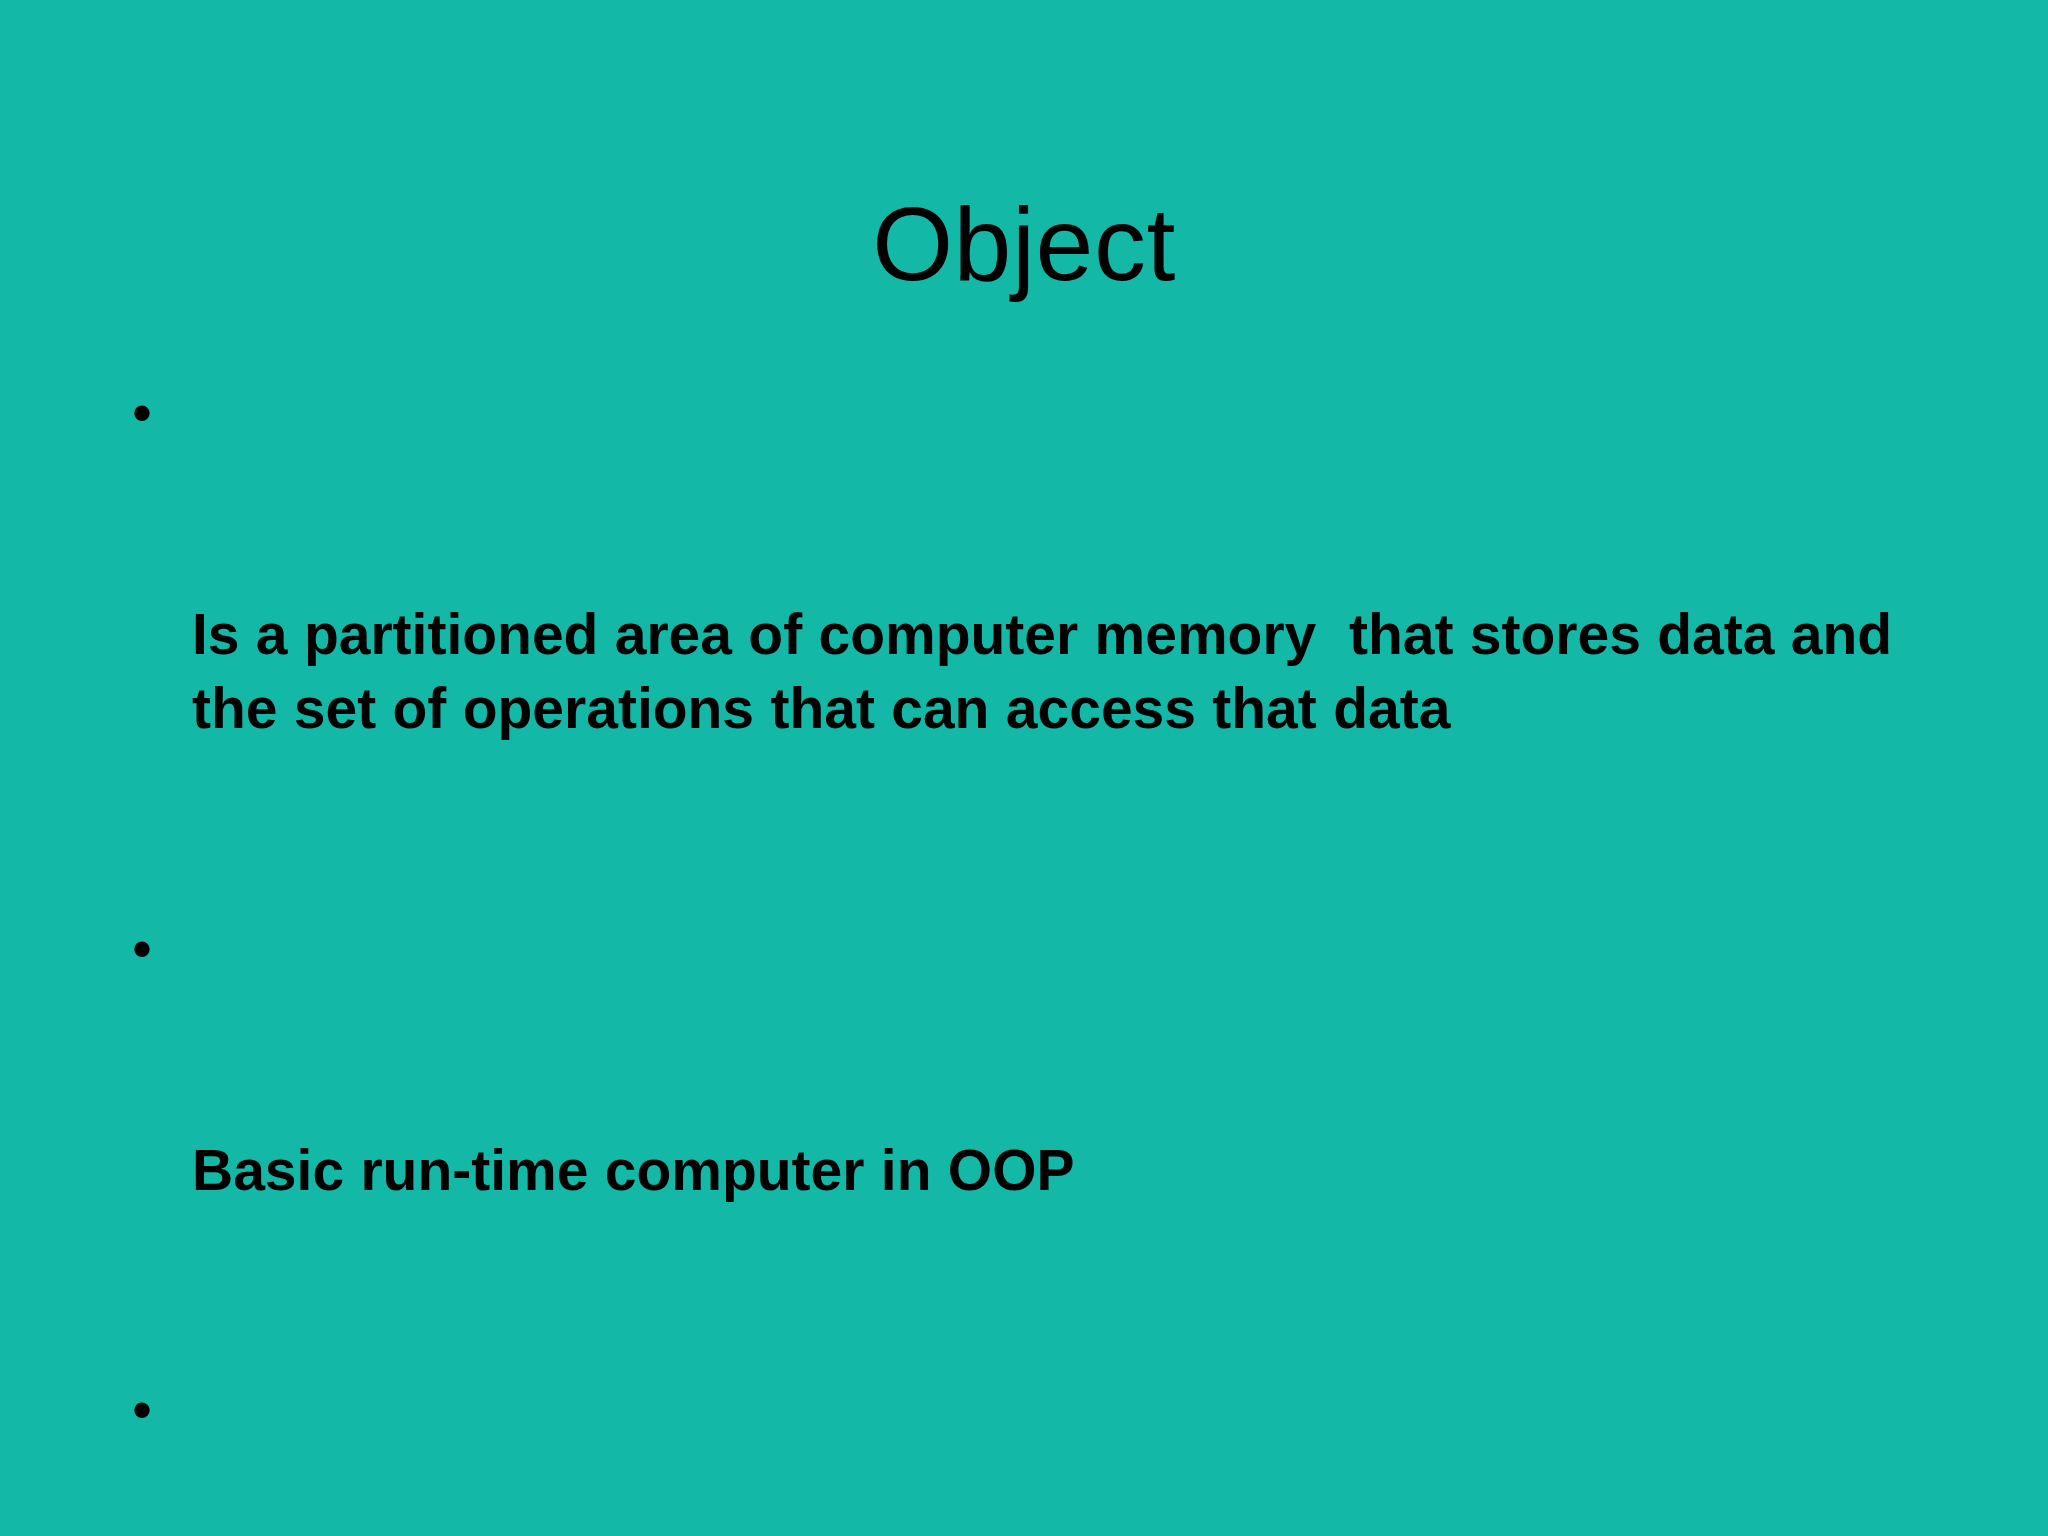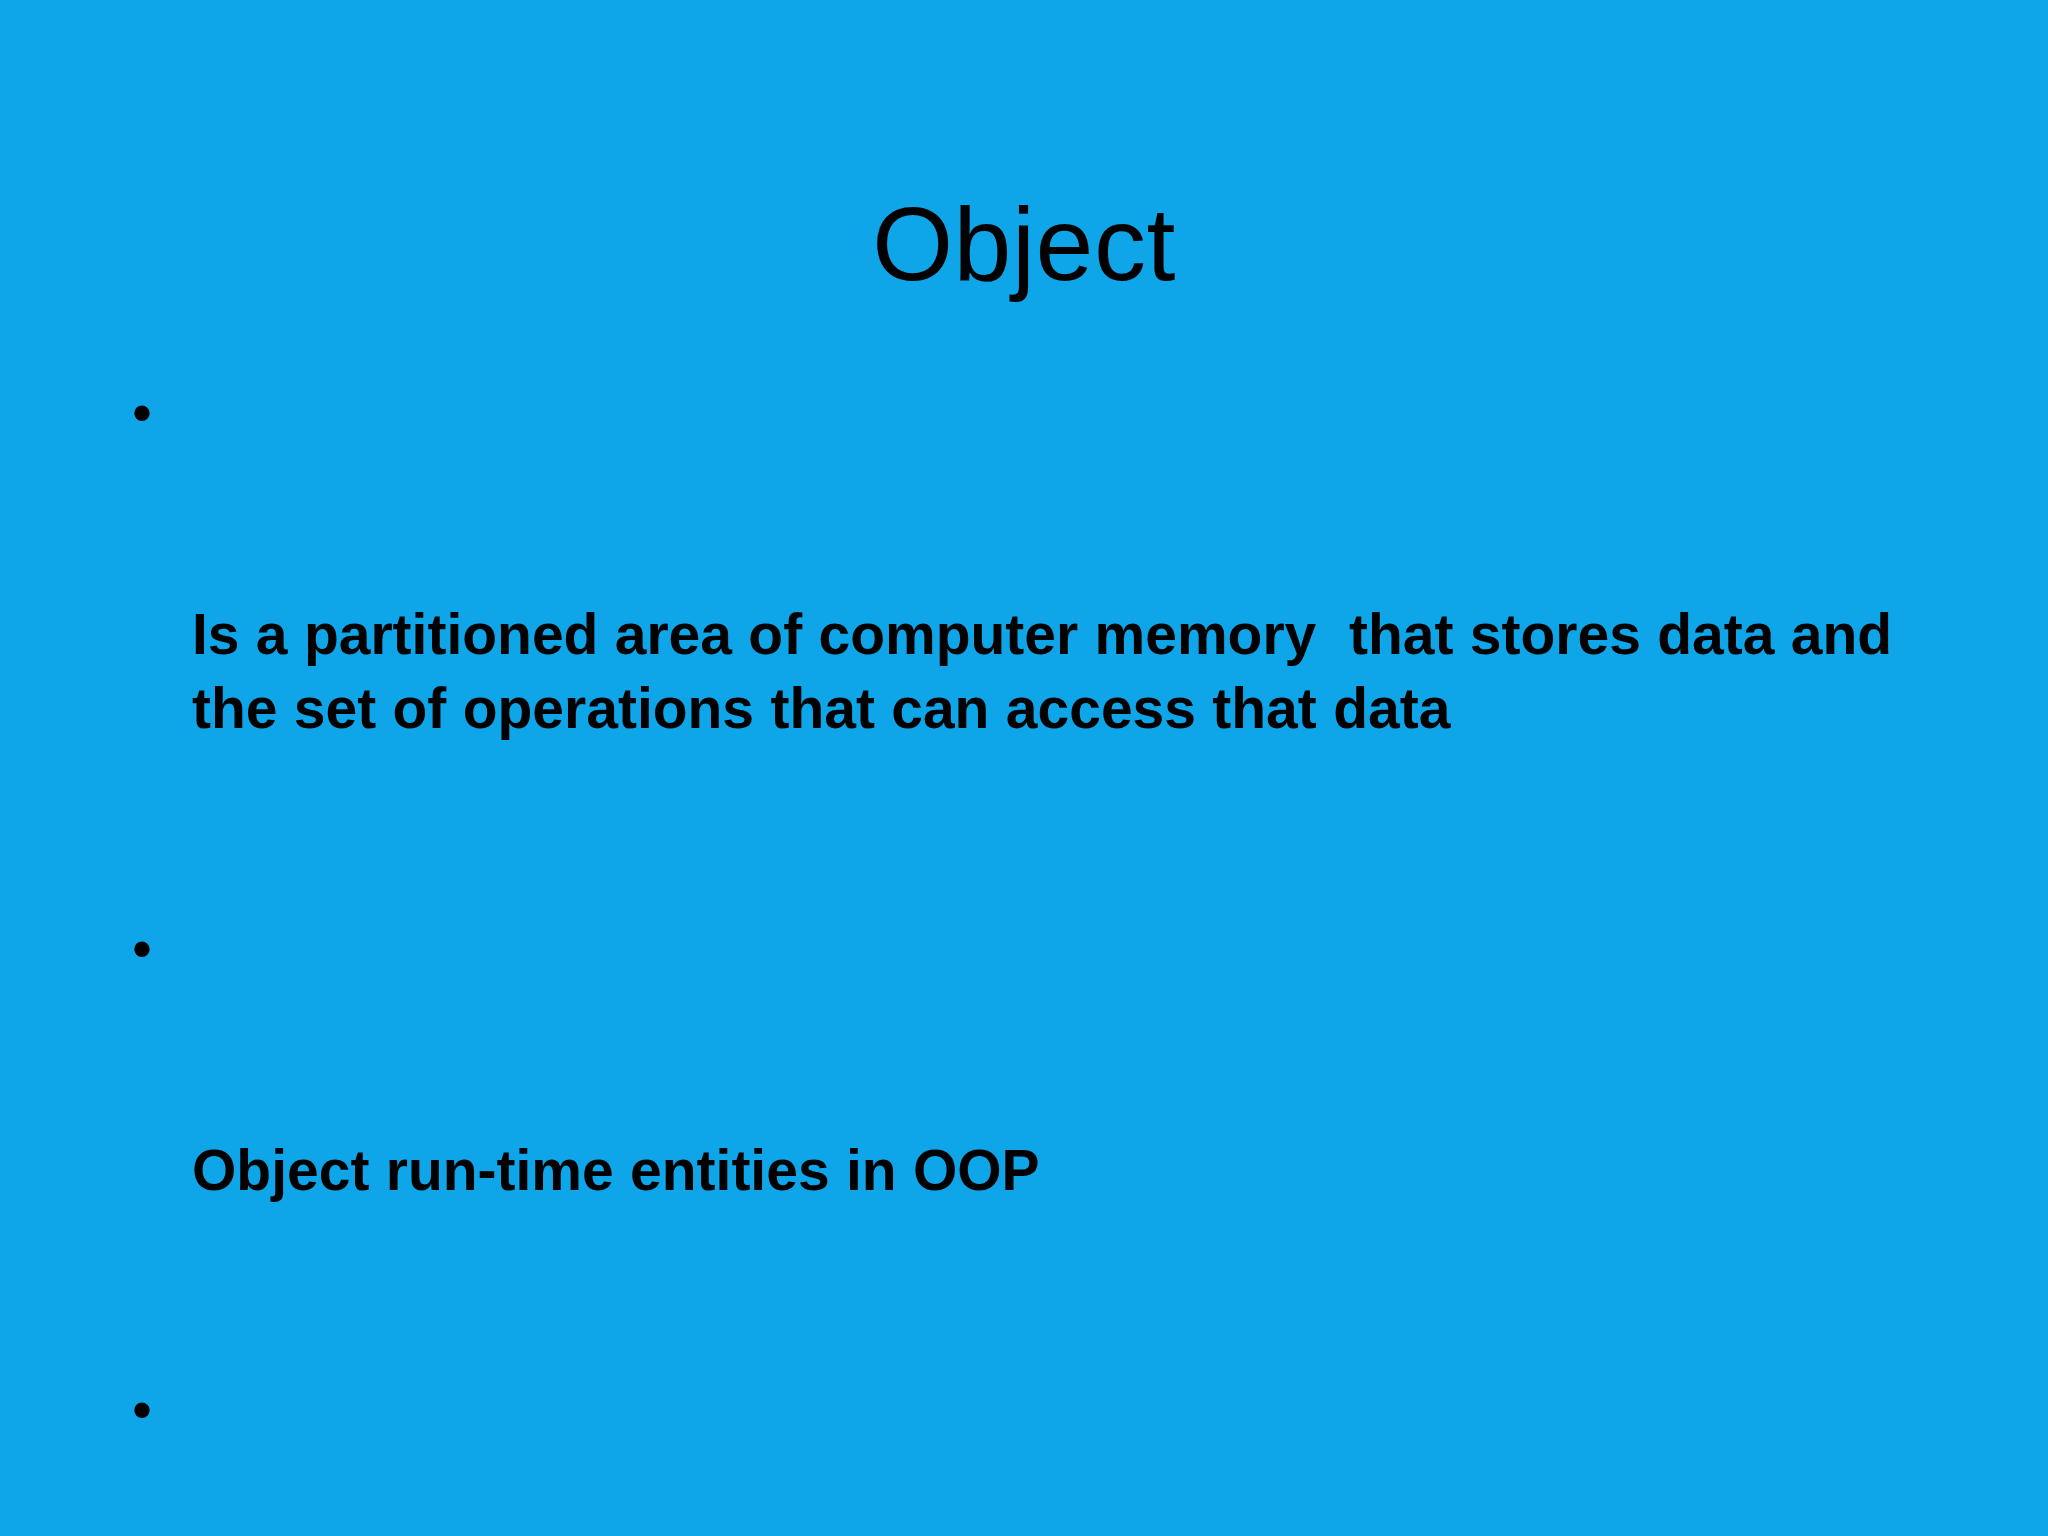--- a/index.html
+++ b/index.html
@@ -8,21 +8,21 @@
     background: #ffffff;
   }
   body {
     font-family: "Liberation Sans", sans-serif;
     color: #000000;
   }
   .slide {
     position: relative;
     width: 2048px;
     height: 1536px;
-    background: #0ea5e9;
+    background: #14b8a6;
     overflow: hidden;
     box-sizing: border-box;
   }
   .slide-title {
     position: absolute;
     left: 0;
     top: 118px;
     width: 2048px;
     text-align: center;
     font-size: 104px;
@@ -79,21 +79,21 @@
 
   <ul class="body-list">
 
     <li class="bullet-item">
       <span class="bullet-marker">•</span>
       <span class="bullet-text">Is a partitioned area of computer memory  that stores data and the set of operations that can access that data</span>
     </li>
 
     <li class="bullet-item">
       <span class="bullet-marker">•</span>
-      <span class="bullet-text">Object run-time entities in OOP</span>
+      <span class="bullet-text">Basic run-time computer in OOP</span>
     </li>
 
     <li class="bullet-item">
       <span class="bullet-marker">•</span>
       
     </li>
 
   </ul>
 
 </div>

